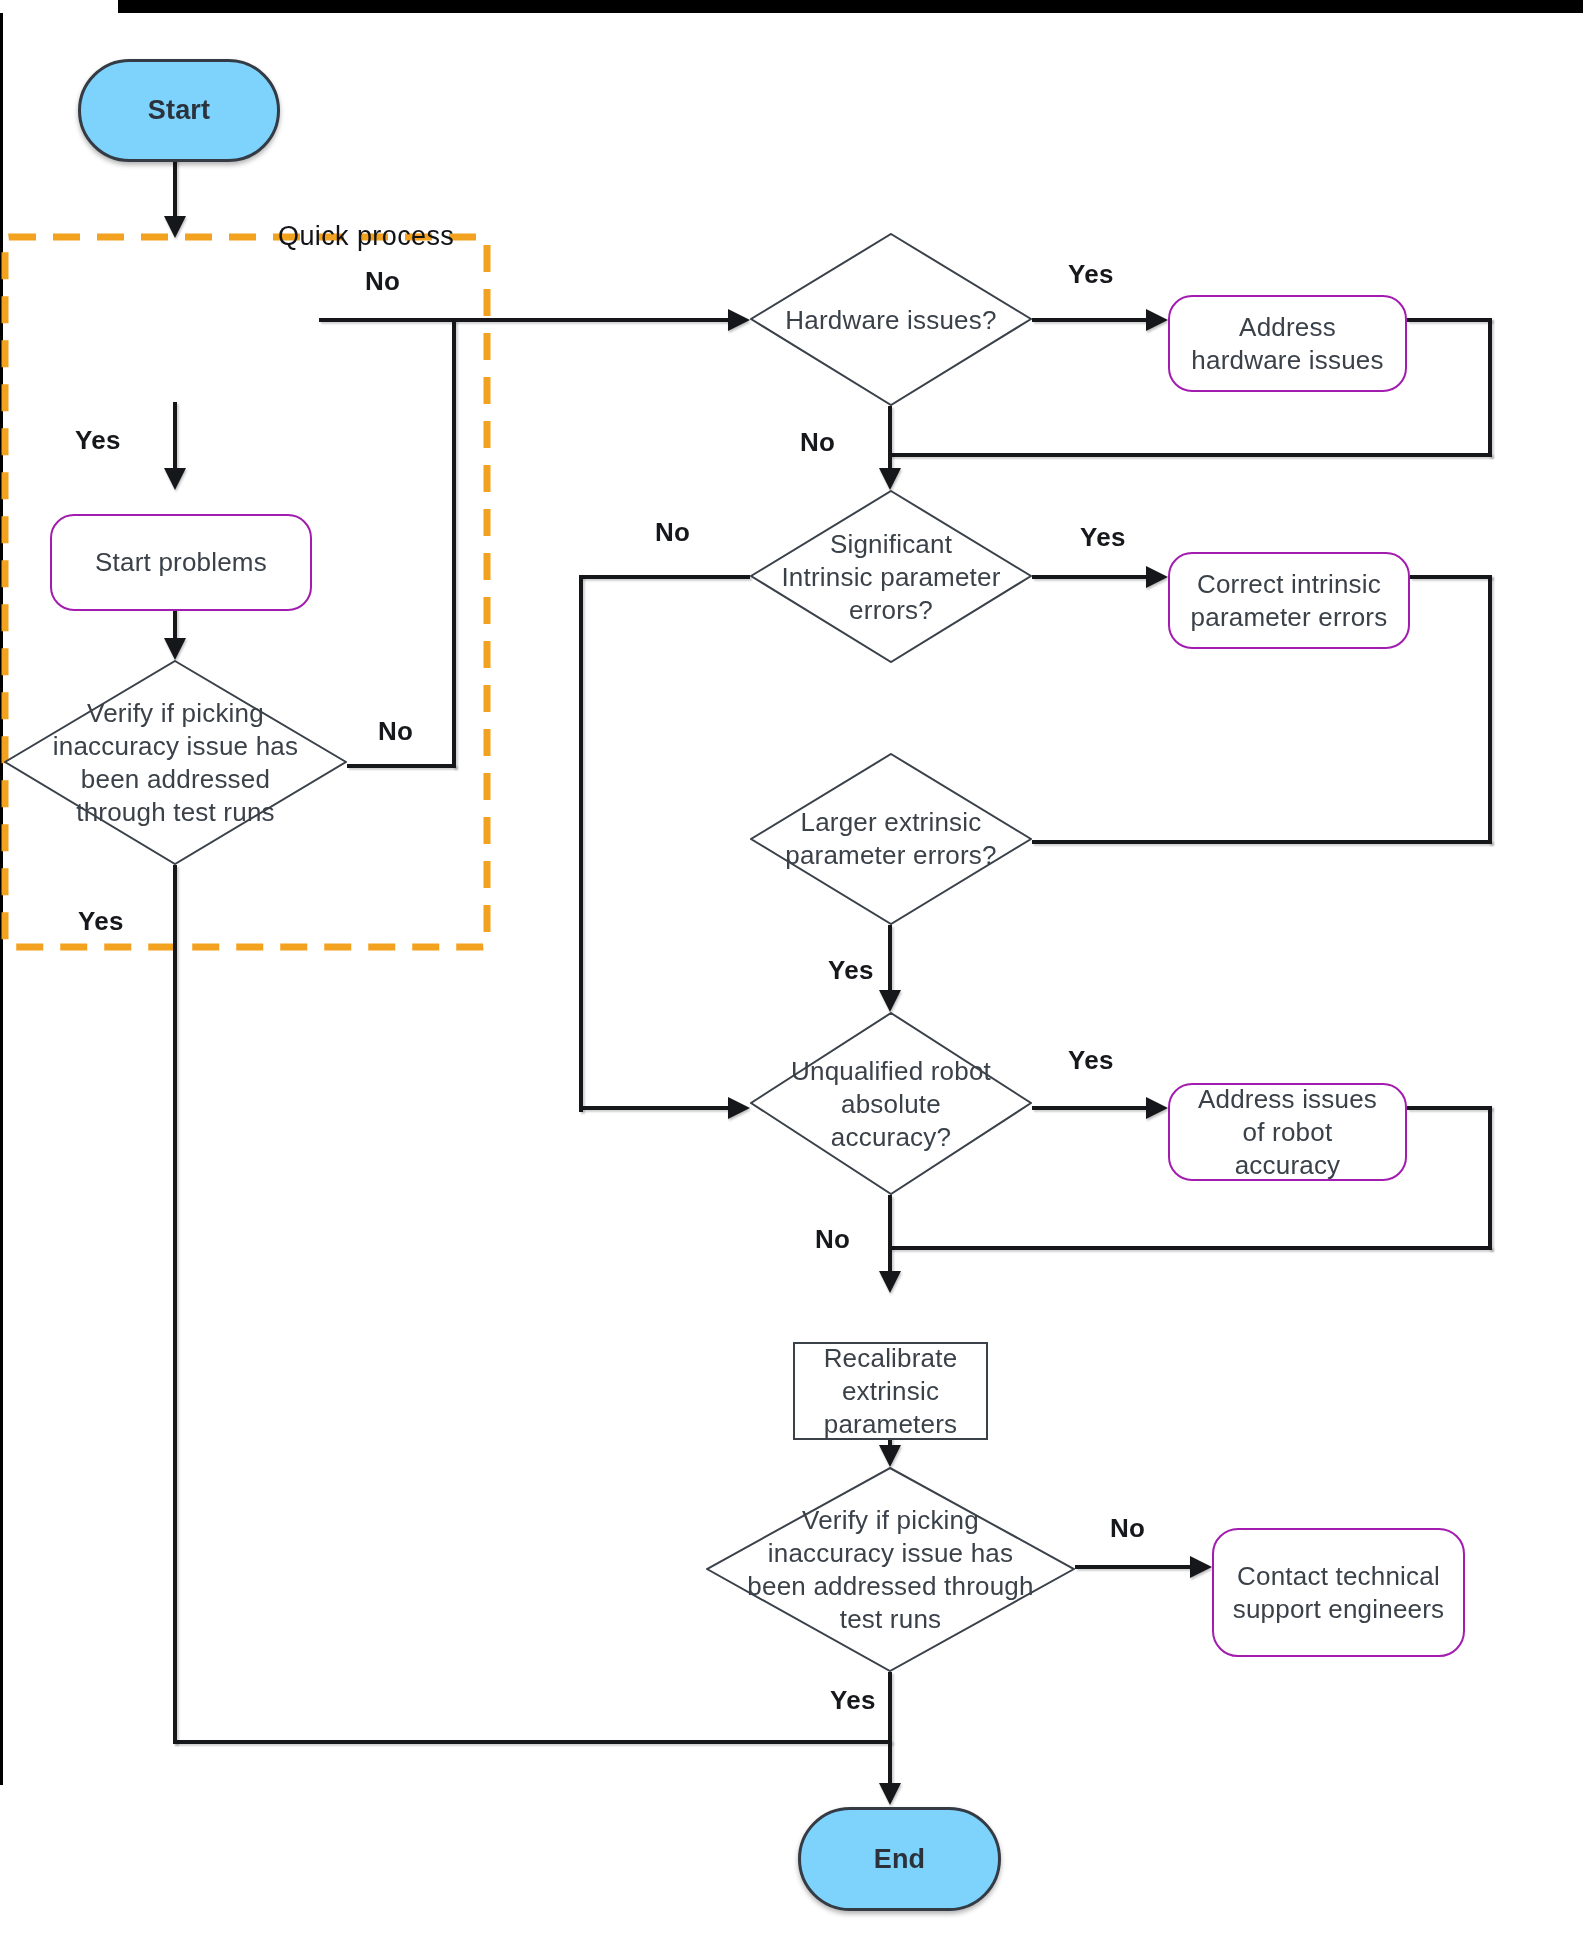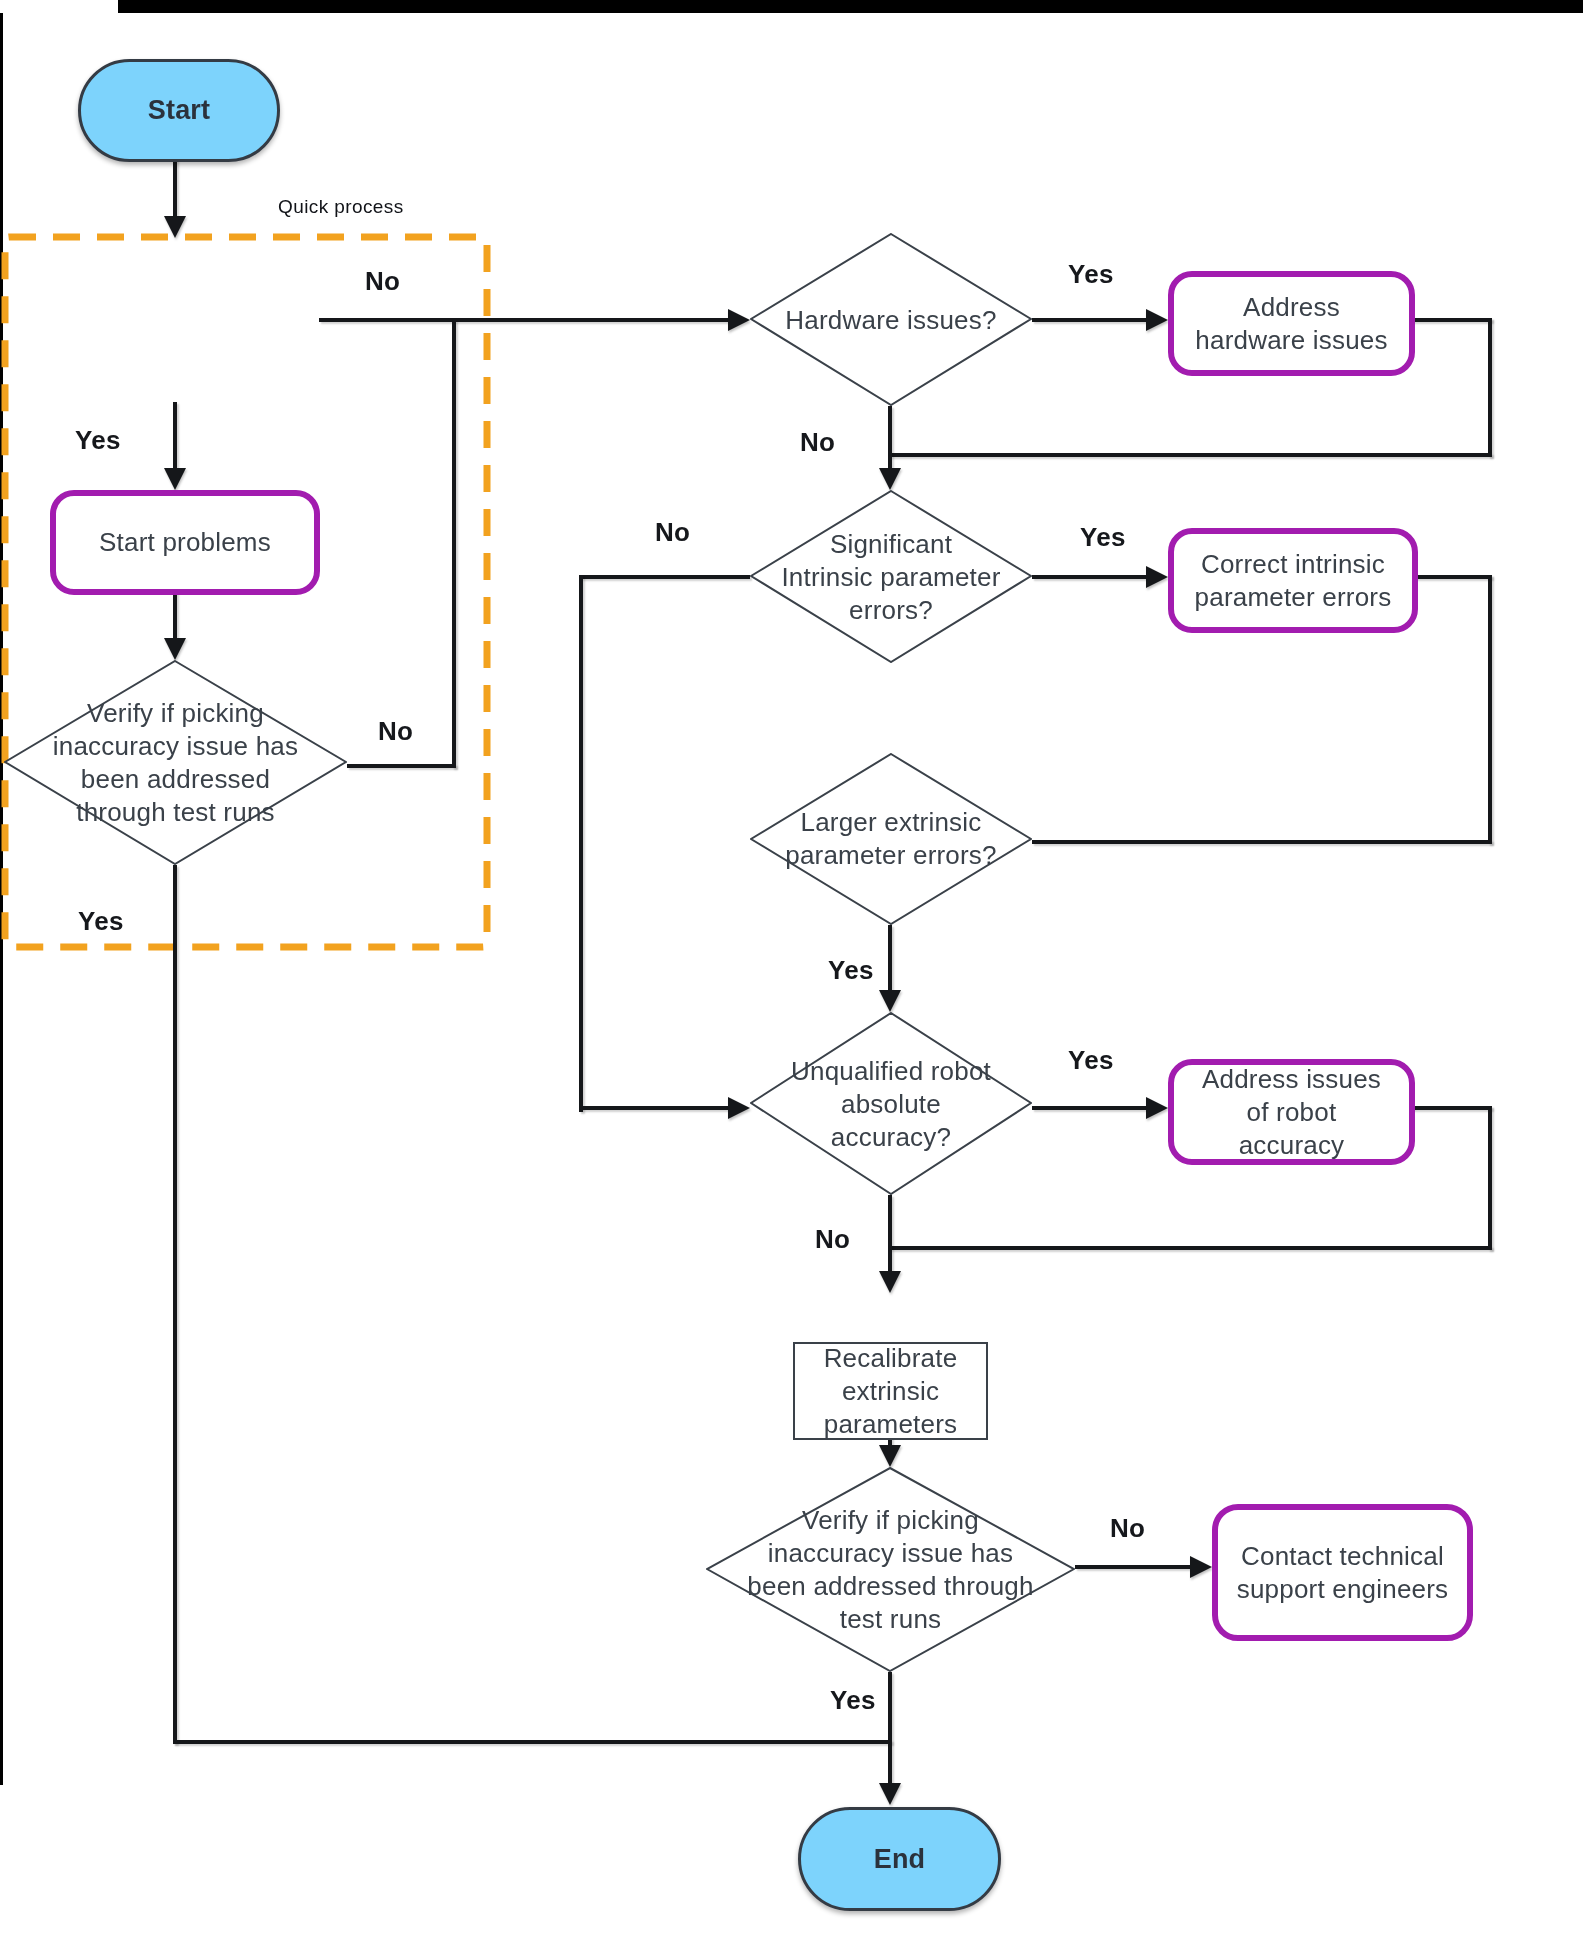--- a/index.html
+++ b/index.html
@@ -11,31 +11,31 @@
   
   .ln{position:absolute;background:#15171a;box-shadow:2px 2px 2px rgba(0,0,0,0.18);}
   .ln.h{height:4px;}
   .ln.v{width:4px;}
   .arr{position:absolute;width:0;height:0;filter:drop-shadow(1px 2px 1px rgba(0,0,0,0.25));}
   .arr.d{border-left:11px solid transparent;border-right:11px solid transparent;border-top:22px solid #15171a;}
   .arr.r{border-top:11px solid transparent;border-bottom:11px solid transparent;border-left:22px solid #15171a;}
   
   .node{position:absolute;display:flex;align-items:center;justify-content:center;text-align:center;
         color:#3a4149;font-size:26px;line-height:33px;font-weight:500;letter-spacing:.2px;}
-  .rbox{background:#fff;border:6px solid #a21caf;border-radius:24px;}
+  .rbox{background:#fff;border:2px solid #a21caf;border-radius:24px;margin-top:24px;}
   .sbox{background:#fff;border:2px solid #3a4149;border-radius:0;}
   .stadium{background:#7dd3fc;border:3px solid #343b44;border-radius:60px;font-weight:700;
            color:#2b323c;font-size:27px;box-shadow:0 3px 5px rgba(0,0,0,0.3);}
   .dwrap{position:absolute;}
   .dwrap svg{position:absolute;left:0;top:0;display:block;}
   .dtext{position:absolute;left:50%;top:50%;transform:translate(-50%,-50%);width:max-content;
          text-align:center;color:#3a4149;font-size:26px;line-height:33px;font-weight:500;letter-spacing:.2px;}
   .pre{white-space:pre-line;}
   .elabel{position:absolute;color:#16181c;font-size:26px;font-weight:600;letter-spacing:.3px;white-space:nowrap;}
-  .gtitle{position:absolute;color:#111318;font-size:19px;font-weight:500;letter-spacing:.4px;white-space:nowrap;}
+  .gtitle{position:absolute;color:#111318;font-size:27px;font-weight:500;letter-spacing:.4px;white-space:nowrap;margin-top:25px;}
   .gbox{position:absolute;}
 </style>
 </head>
 <body>
 
 <div id="stage">
 
   <div class="frame-top" style="left:118px;top:0;width:1465px;height:13px;"></div>
   <div class="frame-left" style="left:0;top:13px;width:3px;height:1772px;"></div>
 

